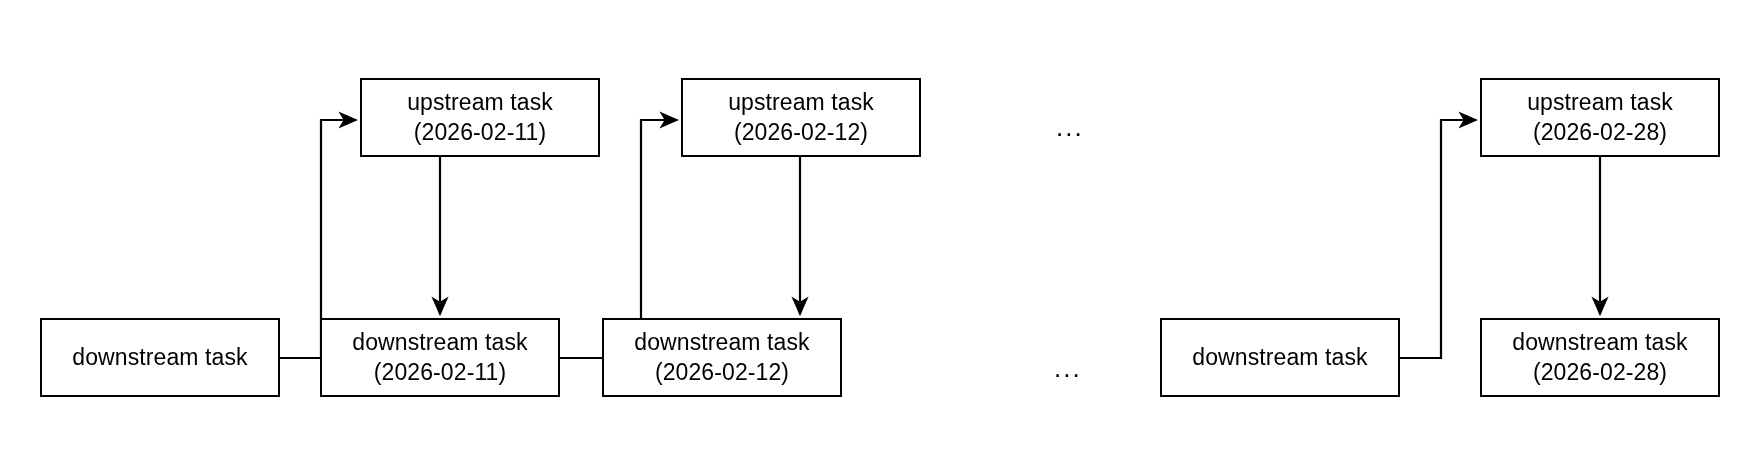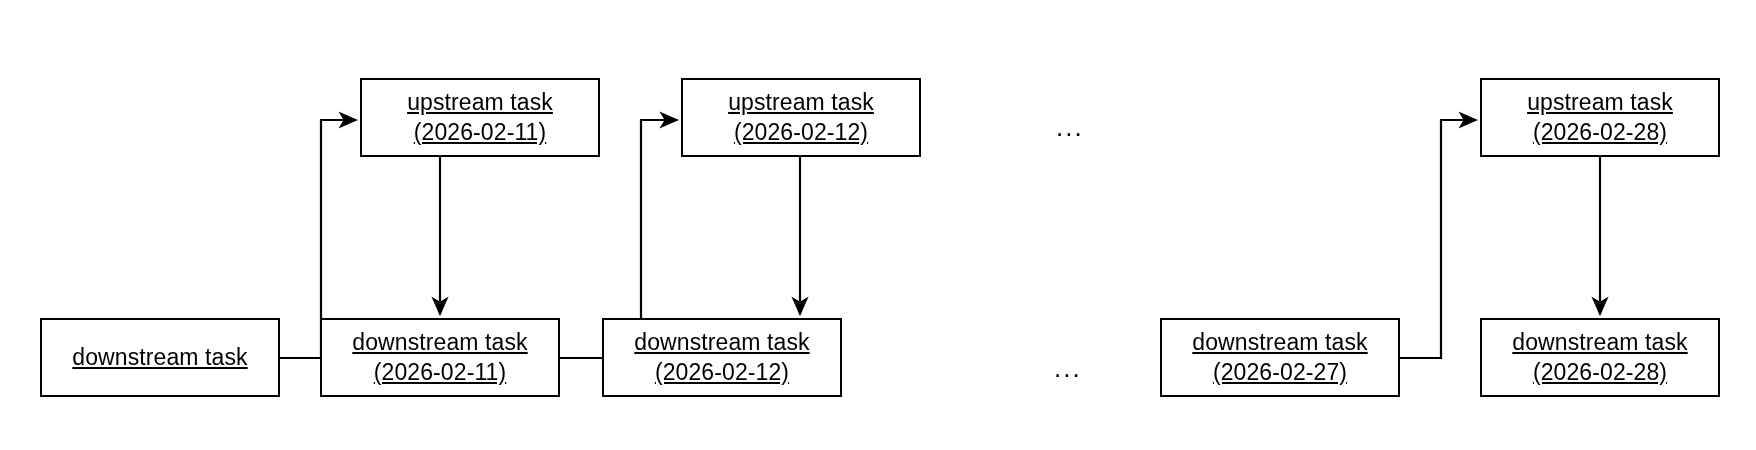--- a/index.html
+++ b/index.html
@@ -39,21 +39,20 @@
     line-height: 1.28;
     font-size: 23px;
     color: #000000;
     letter-spacing: 0.1px;
   }
   .task-node .node-title,
   .task-node .node-date {
     display: block;
     white-space: nowrap;
     text-align: left;
-    text-decoration: underline;
   }
   .ellipsis-mark {
     position: absolute;
     font-size: 26px;
     line-height: 1;
     color: #000000;
     letter-spacing: 2px;
     user-select: none;
   }
 </style>
@@ -101,21 +100,20 @@
     <span class="node-date">(2026-02-12)</span>
   </div>
 
   <div class="task-node" style="left:602px; top:318px; width:240px; height:79px;">
     <span class="node-title">downstream task</span>
     <span class="node-date">(2026-02-12)</span>
   </div>
 
   <div class="task-node" style="left:1160px; top:318px; width:240px; height:79px;">
     <span class="node-title">downstream task</span>
-    <span class="node-date">(2026-02-27)</span>
   </div>
 
   <div class="task-node" style="left:1480px; top:78px; width:240px; height:79px;">
     <span class="node-title">upstream task</span>
     <span class="node-date">(2026-02-28)</span>
   </div>
 
   <div class="task-node" style="left:1480px; top:318px; width:240px; height:79px;">
     <span class="node-title">downstream task</span>
     <span class="node-date">(2026-02-28)</span>

